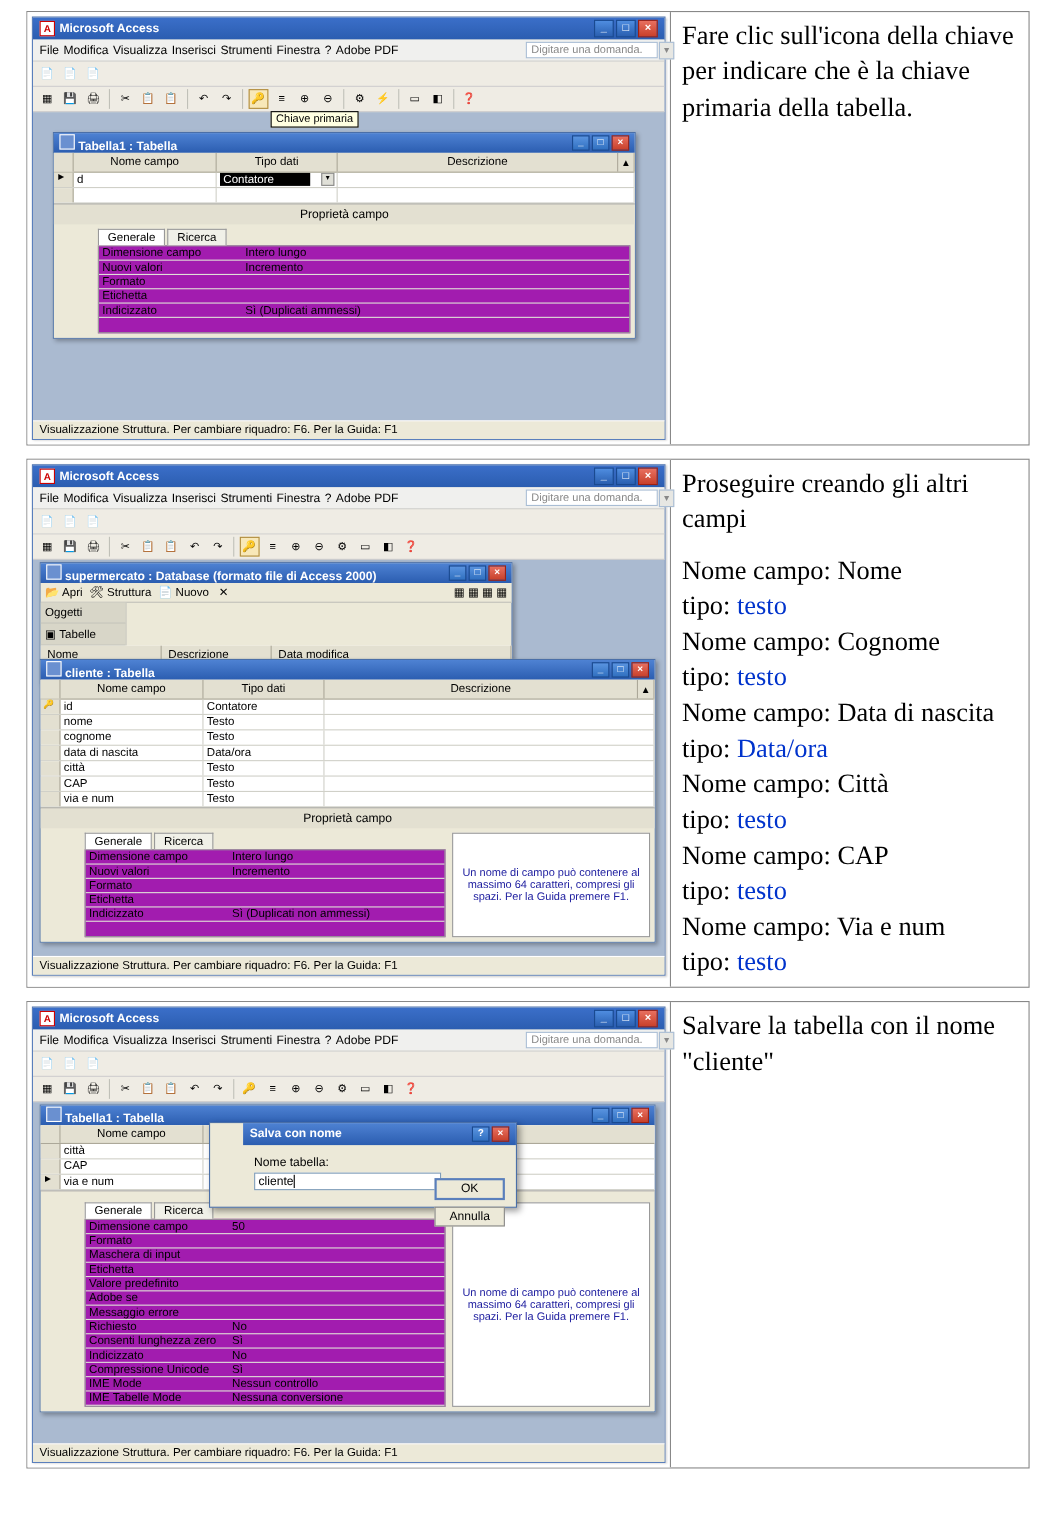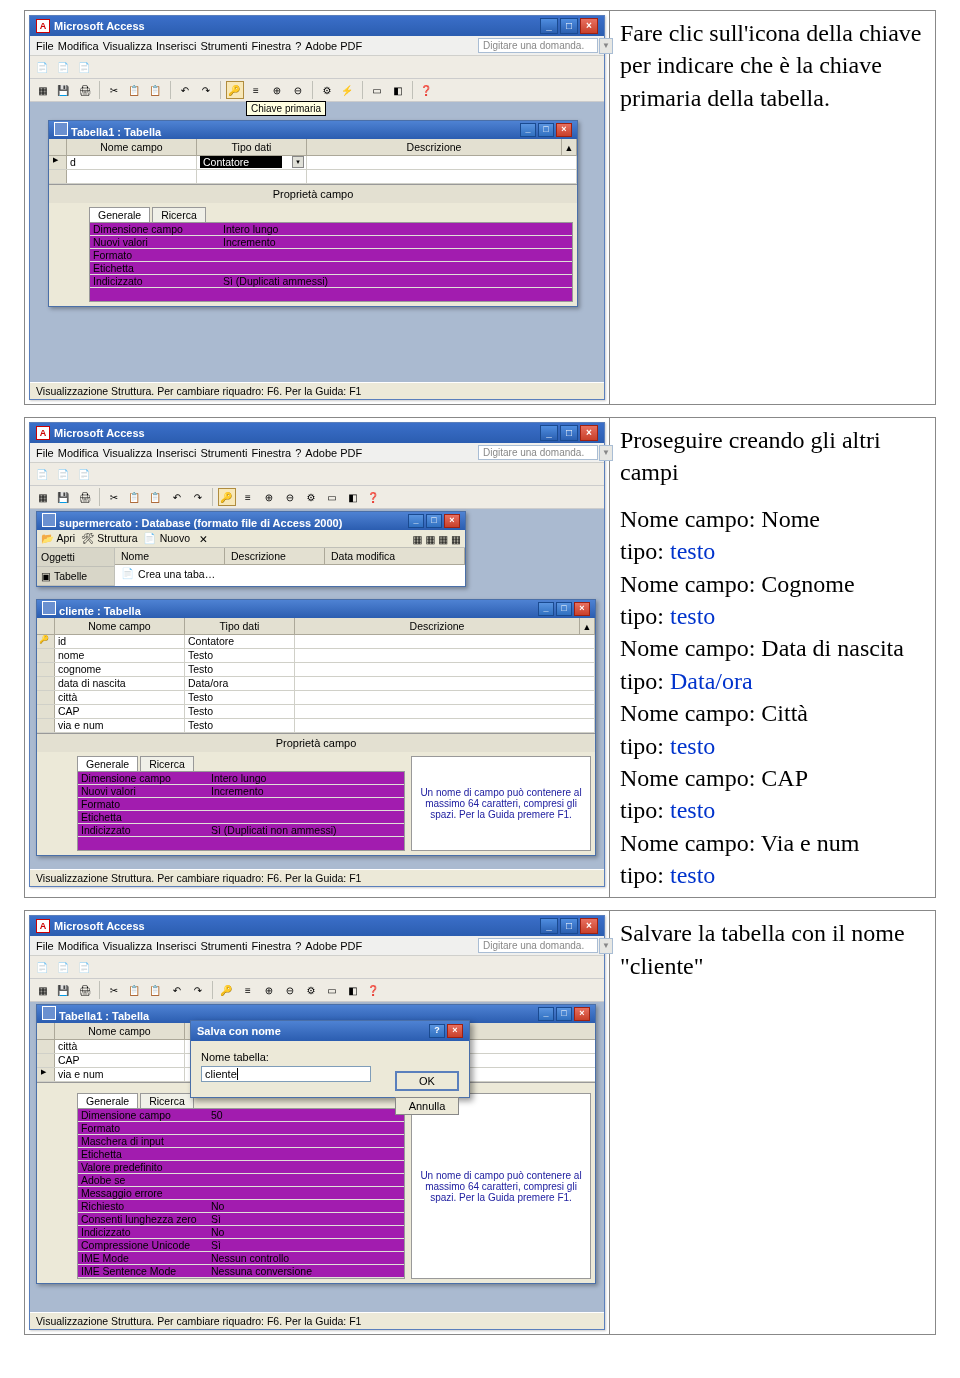--- a/index.html
+++ b/index.html
@@ -244,21 +244,21 @@
     font-size: 10.5px;
     padding: 2px 6px;
   }
   .db-win-tools {
     background: #ece9d8;
     padding: 2px 4px;
     border-bottom: 1px solid #c0c0b8;
     font-size: 10.5px;
     display: flex; gap: 6px; align-items: center;
   }
-  .db-body { display: flex; font-size: 10.5px; }
+  .db-body { display: flex; font-size: 10.5px; flex-direction: column; }
   .db-side {
     width: 78px; background: #e8e6d9; border-right: 1px solid #c0c0b8;
   }
   .db-side .dbtab {
     padding: 3px 4px; border-bottom: 1px solid #c0c0b8;
     background: #d8d6c8; display: flex; gap: 3px; align-items: center;
   }
   .db-list { flex: 1; background: #fff; }
   .db-list-head {
     display: flex; background: #e3e0d1; border-bottom: 1px solid #aca899;
@@ -780,31 +780,31 @@
                       </div>
                       <div class="prow">
                         <div class="plbl">Compressione Unicode</div>
                         <div class="pval">Sì</div>
                       </div>
                       <div class="prow">
                         <div class="plbl">IME Mode</div>
                         <div class="pval">Nessun controllo</div>
                       </div>
                       <div class="prow">
-                        <div class="plbl">IME Sentence Mode</div>
+                        <div class="plbl">IME Tabelle Mode</div>
                         <div class="pval">Nessuna conversione</div>
                       </div>
                     </div>
                 </div>
                 <div class="props-help">Un nome di campo può contenere al massimo 64 caratteri, compresi gli spazi. Per la Guida premere F1.</div>
               </div>
             </div>
           </div>
 
-          <div class="save-dlg" style="left:160px; top:18px;">
+          <div class="save-dlg" style="left:160px; top:18px;padding-left:30px;">
             <div class="save-dlg-title">
               <span>Salva con nome</span>
               <div style="display:flex;gap:2px;">
                 <div class="cbtn">?</div>
                 <div class="cbtn close">×</div>
               </div>
             </div>
             <div class="save-dlg-body" style="position:relative; height:56px;">
               <div>Nome tabella:</div>
               <div class="save-input"><span>cliente</span><span style="border-left:1px solid #000;">&nbsp;</span></div>

